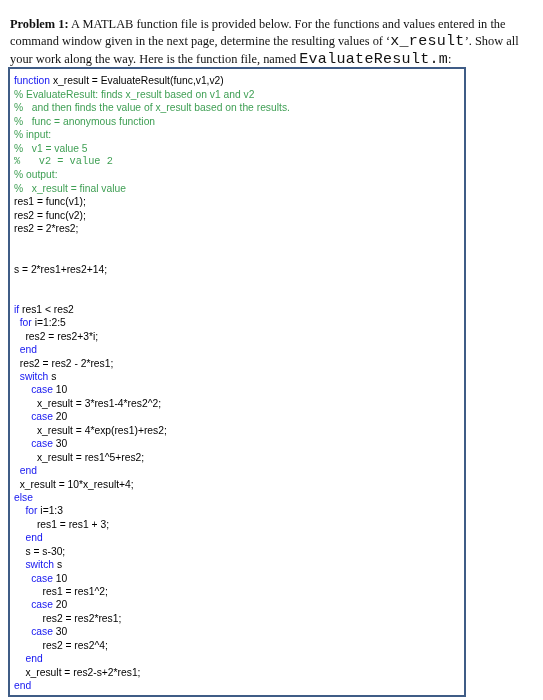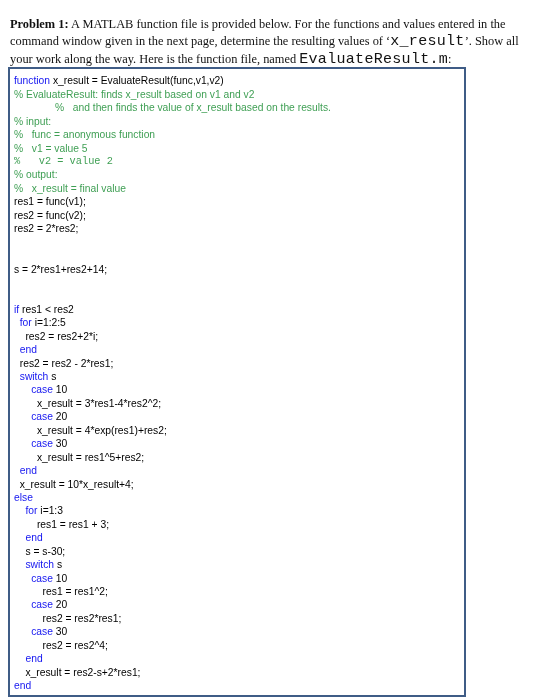--- a/index.html
+++ b/index.html
@@ -68,38 +68,38 @@
 <body>
 
 <div class="page">
 
   <p class="problem-statement"><span class="pnum">Problem 1:</span><span> A MATLAB function file is provided below. For the functions and values entered in the command window given in the next page, determine the resulting values of ‘</span><span class="mono-inline">x_result</span><span>’. Show all your work along the way. Here is the function file, named </span><span class="mono-inline">EvaluateResult.m</span><span>:</span></p>
 
   <div class="code-frame">
     <div class="code-body" id="code-body">
         <div class="code-line"><span class="kw" style="color: rgb(20, 21, 240);">function</span> x_result = EvaluateResult(func,v1,v2)</div>
         <div class="code-line" style="color: rgb(63, 159, 84);">% EvaluateResult: finds x_result based on v1 and v2</div>
-        <div class="code-line" style="color: rgb(63, 159, 84); margin-left: 41px;">%   and then finds the value of x_result based on the results.</div>
+        <div class="code-line" style="color: rgb(63, 159, 84);">%   and then finds the value of x_result based on the results.</div>
+        <div class="code-line" style="color: rgb(63, 159, 84);">%   func = anonymous function</div>
         <div class="code-line" style="color: rgb(63, 159, 84);">% input:</div>
-        <div class="code-line" style="color: rgb(63, 159, 84);">%   func = anonymous function</div>
         <div class="code-line" style="color: rgb(63, 159, 84);">%   v1 = value 5</div>
         <div class="code-line" style="color: rgb(63, 159, 84); font-family: Liberation Mono, monospace;">%   v2 = value 2</div>
         <div class="code-line" style="color: rgb(63, 159, 84);">% output:</div>
         <div class="code-line" style="color: rgb(63, 159, 84);">%   x_result = final value</div>
         <div class="code-line">res1 = func(v1);</div>
         <div class="code-line">res2 = func(v2);</div>
         <div class="code-line">res2 = 2*res2;</div>
         <div class="code-line blank">&nbsp;</div>
         <div class="code-line blank">&nbsp;</div>
         <div class="code-line">s = 2*res1+res2+14;</div>
         <div class="code-line blank">&nbsp;</div>
         <div class="code-line blank">&nbsp;</div>
         <div class="code-line"><span class="kw" style="color: rgb(20, 21, 240);">if</span> res1 &lt; res2</div>
         <div class="code-line">  <span class="kw" style="color: rgb(20, 21, 240);">for</span> i=1:2:5</div>
-        <div class="code-line">    res2 = res2+2*i;</div>
+        <div class="code-line">    res2 = res2+3*i;</div>
         <div class="code-line">  <span class="kw" style="color: rgb(20, 21, 240);">end</span></div>
         <div class="code-line">  res2 = res2 - 2*res1;</div>
         <div class="code-line">  <span class="kw" style="color: rgb(20, 21, 240);">switch</span> s</div>
         <div class="code-line">      <span class="kw" style="color: rgb(20, 21, 240);">case</span> 10</div>
         <div class="code-line">        x_result = 3*res1-4*res2^2;</div>
         <div class="code-line">      <span class="kw" style="color: rgb(20, 21, 240);">case</span> 20</div>
         <div class="code-line">        x_result = 4*exp(res1)+res2;</div>
         <div class="code-line">      <span class="kw" style="color: rgb(20, 21, 240);">case</span> 30</div>
         <div class="code-line">        x_result = res1^5+res2;</div>
         <div class="code-line">  <span class="kw" style="color: rgb(20, 21, 240);">end</span></div>

